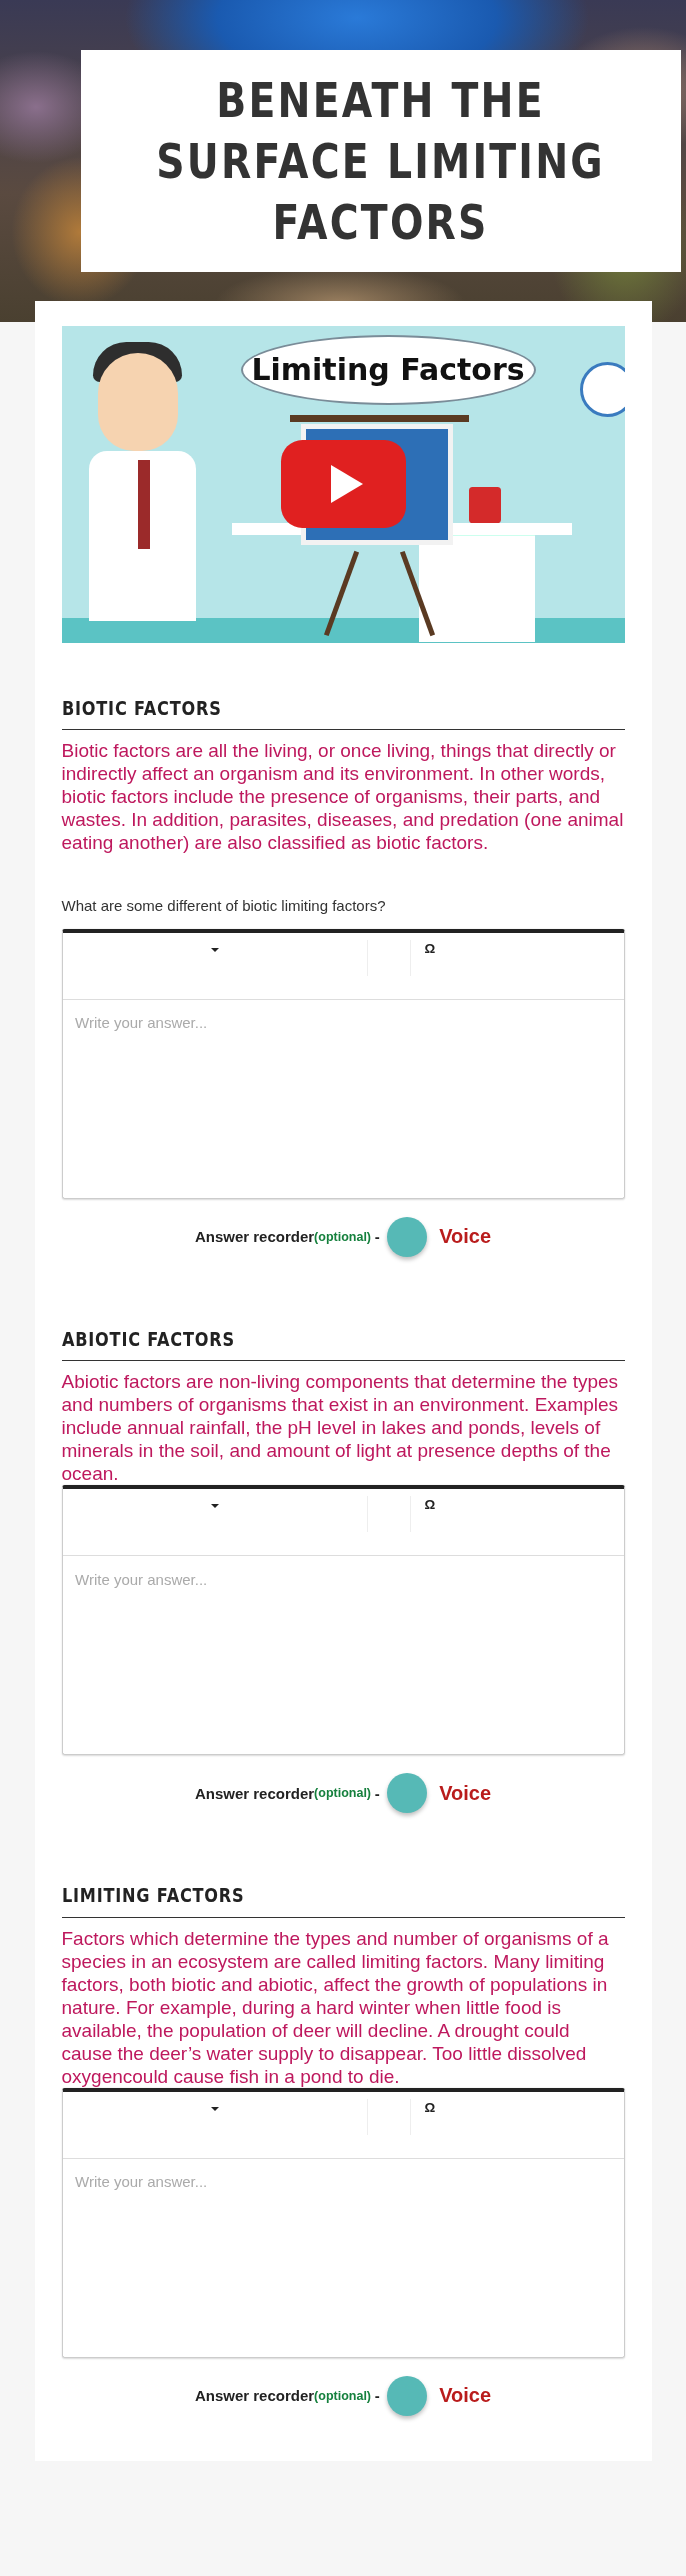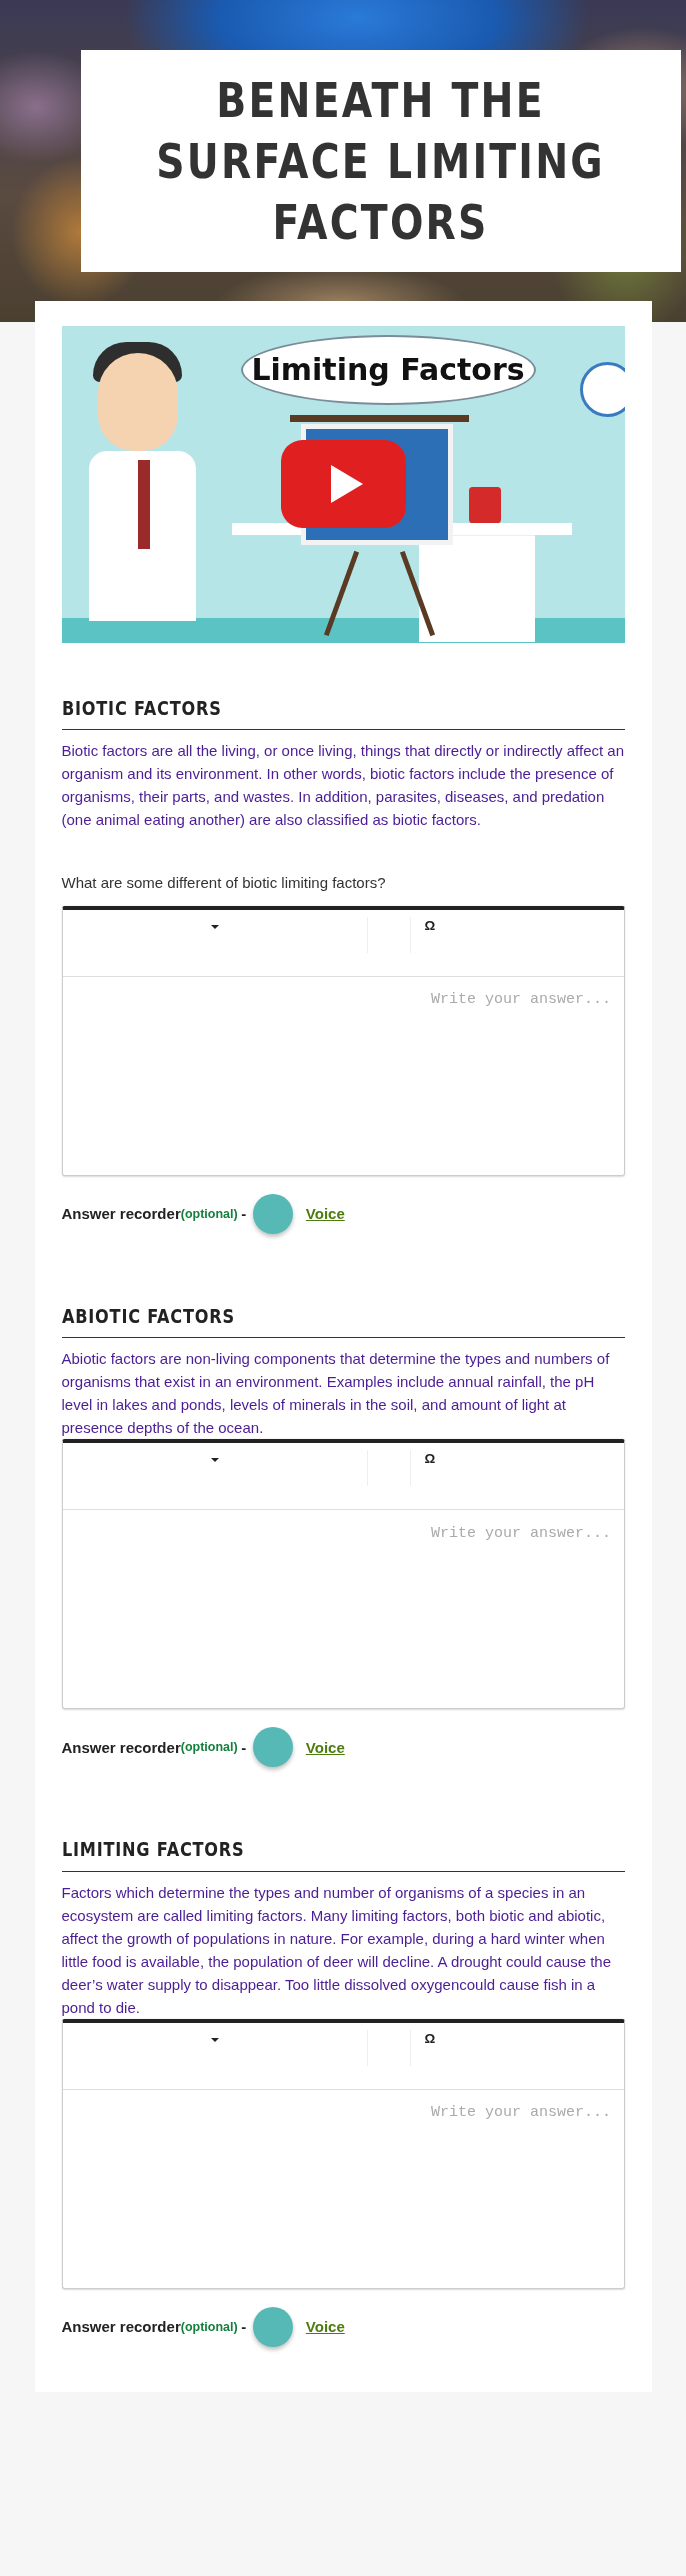--- a/index.html
+++ b/index.html
@@ -51,37 +51,37 @@
     position: absolute; left: 219px; top: 114px; width: 125px; height: 88px; background: #e02020;
     border-radius: 21.4px; display: flex; align-items: center; justify-content: center; cursor: pointer;
   }
   .play-btn .tri { width: 0; height: 0; border-left: 32px solid #fff; border-top: 19px solid transparent; border-bottom: 19px solid transparent; margin-left: 7.1px; }
   .section { margin-top: 54px; }
   .section-title {
     font-family: "DejaVu Sans", sans-serif; font-weight: bold; font-size: 19px; text-transform: uppercase;
     color: #222; letter-spacing: 0.9px; transform: scaleX(0.85); transform-origin: left; padding-bottom: 10.7px;
   }
   .section-rule { border: 0; border-top: 1.8px solid #333; margin-bottom: 9px; }
-  .section-body { font-size: 15px; line-height: 23px; color: #4c1d95; }
+  .section-body { font-size: 19px; line-height: 23px; color: #be185d; }
   .question { font-size: 15px; color: #333; margin-top: 43px; margin-bottom: 14.3px; }
   .editor { border: 0.9px solid #ccc; border-top: 4.5px solid #222; border-radius: 2.7px; box-shadow: 0 0.9px 1.8px rgba(0,0,0,0.15); }
   .toolbar { height: 67px; border-bottom: 1.8px solid #ddd; position: relative; }
   .tb-drop { position: absolute; left: 0; top: 0; width: 304px; height: 34px; display: flex; align-items: center; justify-content: center; cursor: pointer; }
   .tb-drop .caret { width: 0; height: 0; border-left: 4.5px solid transparent; border-right: 4.5px solid transparent; border-top: 4.5px solid #222; }
   .tb-sep1 { position: absolute; left: 304px; top: 7.1px; height: 36px; border-left: 0.9px solid #eee; }
   .tb-sep2 { position: absolute; left: 347px; top: 7.1px; height: 36px; border-left: 0.9px solid #eee; }
   .tb-omega { position: absolute; left: 362px; top: 8px; font-weight: bold; font-size: 13.4px; color: #222; cursor: pointer; }
-  .answer { width: 100%; height: 195px; border: 0; resize: none; padding: 14.3px 12.5px; font-size: 15px; font-family: Liberation Mono, monospace; color: #8b5cf6; outline: none; text-align: right; }
+  .answer { width: 100%; height: 195px; border: 0; resize: none; padding: 14.3px 12.5px; font-size: 15px; font-family: Liberation Sans, sans-serif; color: #8b5cf6; outline: none; }
   .answer::placeholder { color: #aaa; }
-  .recorder { display: flex; align-items: center; margin-top: 18px; }
+  .recorder { display: flex; align-items: center; margin-top: 18px; justify-content: center; }
   .rec-label { font-weight: bold; font-size: 15px; color: #222; }
   .rec-opt { font-weight: bold; font-size: 12.5px; color: #15803d; margin-left: 0; }
   .rec-dash { font-weight: bold; font-size: 15px; color: #222; margin-left: 3.6px; }
   .rec-btn { width: 40px; height: 40px; border-radius: 50%; background: #56b9b6; margin: 0 12.5px 0 7.1px; box-shadow: 0 2.7px 4.5px rgba(0,0,0,0.25); cursor: pointer; }
-  .rec-voice { font-weight: bold; font-size: 15px; color: #4d7c0f; text-decoration: underline; }
+  .rec-voice { font-weight: bold; font-size: 20px; color: #b91c1c; }
   .bottom-space { height: 63px; }
 </style>
 </head>
 <body>
 
 <div class="hero">
   <div class="title-box">
     <h1>
       <span>BENEATH THE</span><br>
       <span>SURFACE LIMITING</span><br>

